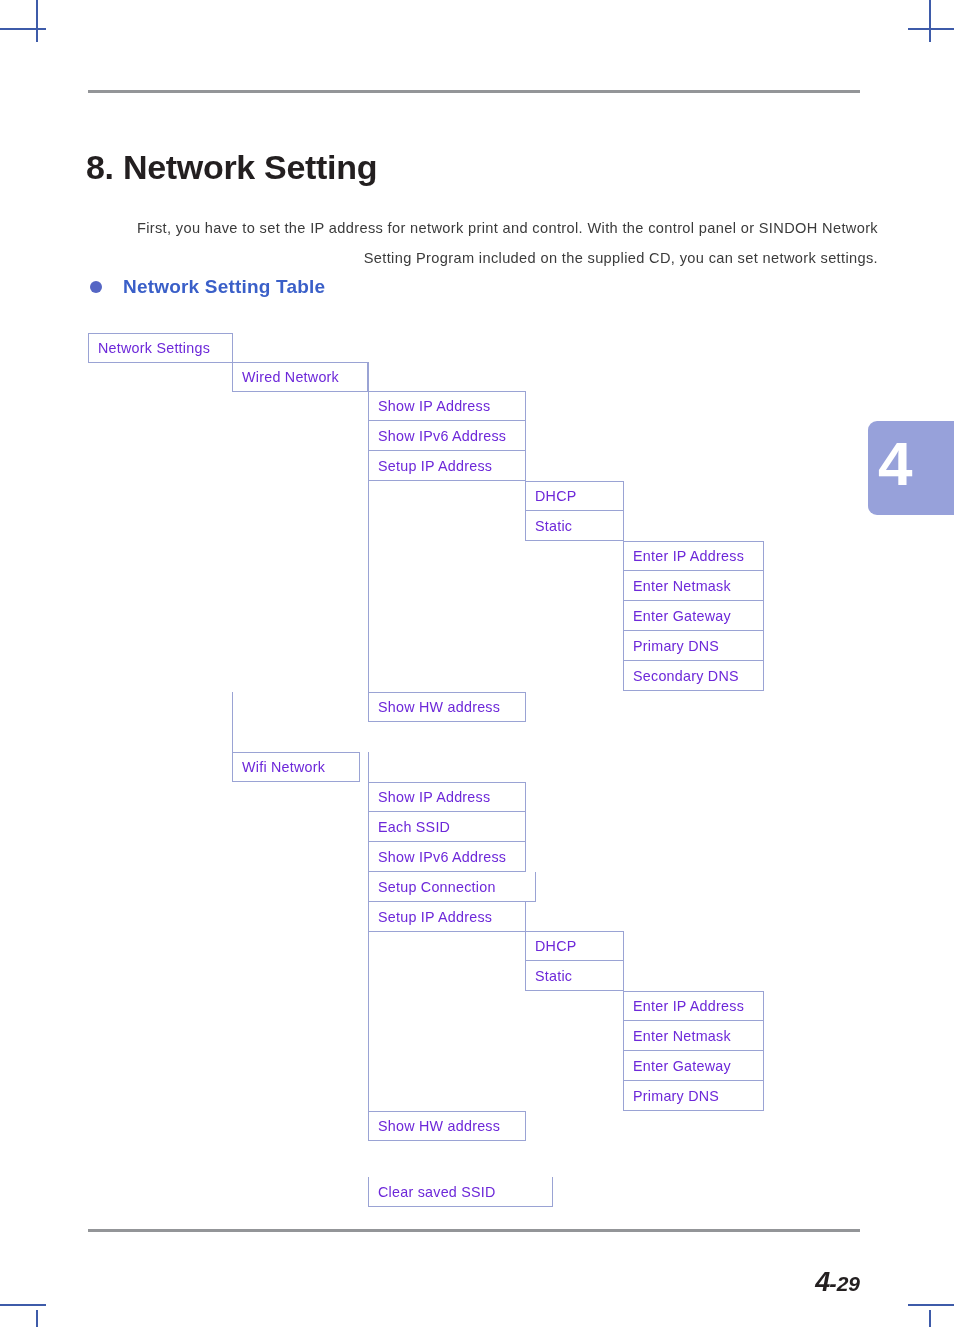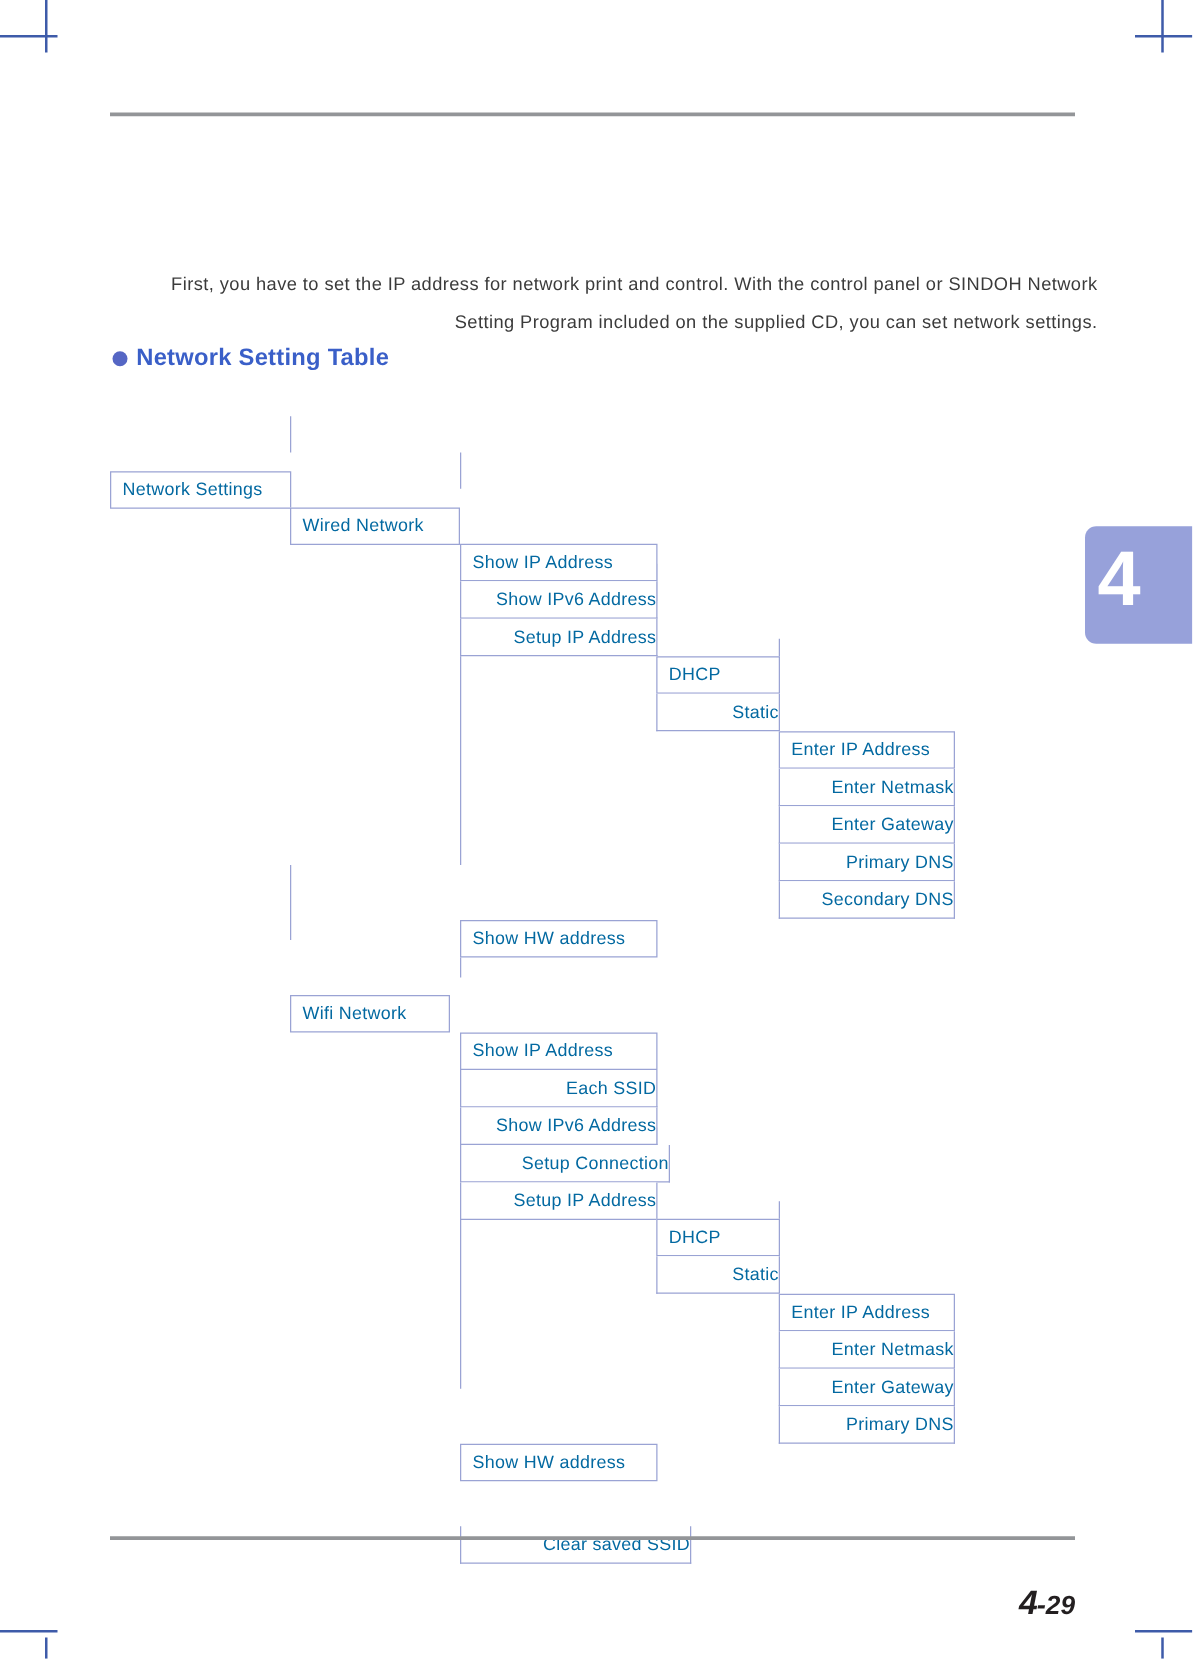--- a/index.html
+++ b/index.html
@@ -72,21 +72,21 @@
     text-align: right;
   }
 
   
   #subheading {
     position: absolute;
     left: 90px;
     top: 276px;
     display: flex;
     align-items: center;
-    gap: 7px;
+    gap: 21px;
   }
   #subheading .bullet {
     width: 12px;
     height: 12px;
     border-radius: 50%;
     background: #5566c4;
     display: inline-block;
     flex: none;
   }
   #subheading .sh-text {
@@ -103,30 +103,29 @@
     top: 0;
     width: 954px;
     height: 1327px;
   }
   .node {
     position: absolute;
     box-sizing: border-box;
     border: 1px solid #9aa3d4;
     background: #ffffff;
     font-size: 14.3px;
-    color: #0369a1;
+    color: #6d28d9;
     letter-spacing: .25px;
     display: flex;
     align-items: center;
     padding-left: 9px;
     height: 30px;
-    margin-top: 44px;
-  }
-  
-  .node.stacked { border-top: none; justify-content: flex-end; }
+  }
+  
+  .node.stacked { border-top: none; }
 
   
   .connector {
     position: absolute;
     width: 1px;
     background: #9aa3d4;
   }
 
   
   #chapter-tab {
@@ -194,20 +193,21 @@
       <div class="crop v" style="left: 929px; top: 0px;"></div>
       <div class="crop h" style="left: 908px; top: 28px;"></div>
       <div class="crop v" style="left: 36px; top: 1310px;"></div>
       <div class="crop h" style="left: 0px; top: 1304px;"></div>
       <div class="crop v" style="left: 929px; top: 1310px;"></div>
       <div class="crop h" style="left: 908px; top: 1304px;"></div>
     </div>
 
   <div id="header-rule"></div>
 
+  <h1 id="page-title">8. Network Setting</h1>
 
   <p id="intro">First, you have to set the IP address for network print and control. With the control panel or SINDOH Network Setting Program included on the supplied CD, you can set network settings.</p>
 
   <div id="subheading">
     <span class="bullet"></span>
     <span class="sh-text">Network Setting Table</span>
   </div>
 
   <div id="tree">
       <div class="connector" style="left: 232px; top: 333px; height: 29px;"></div>

